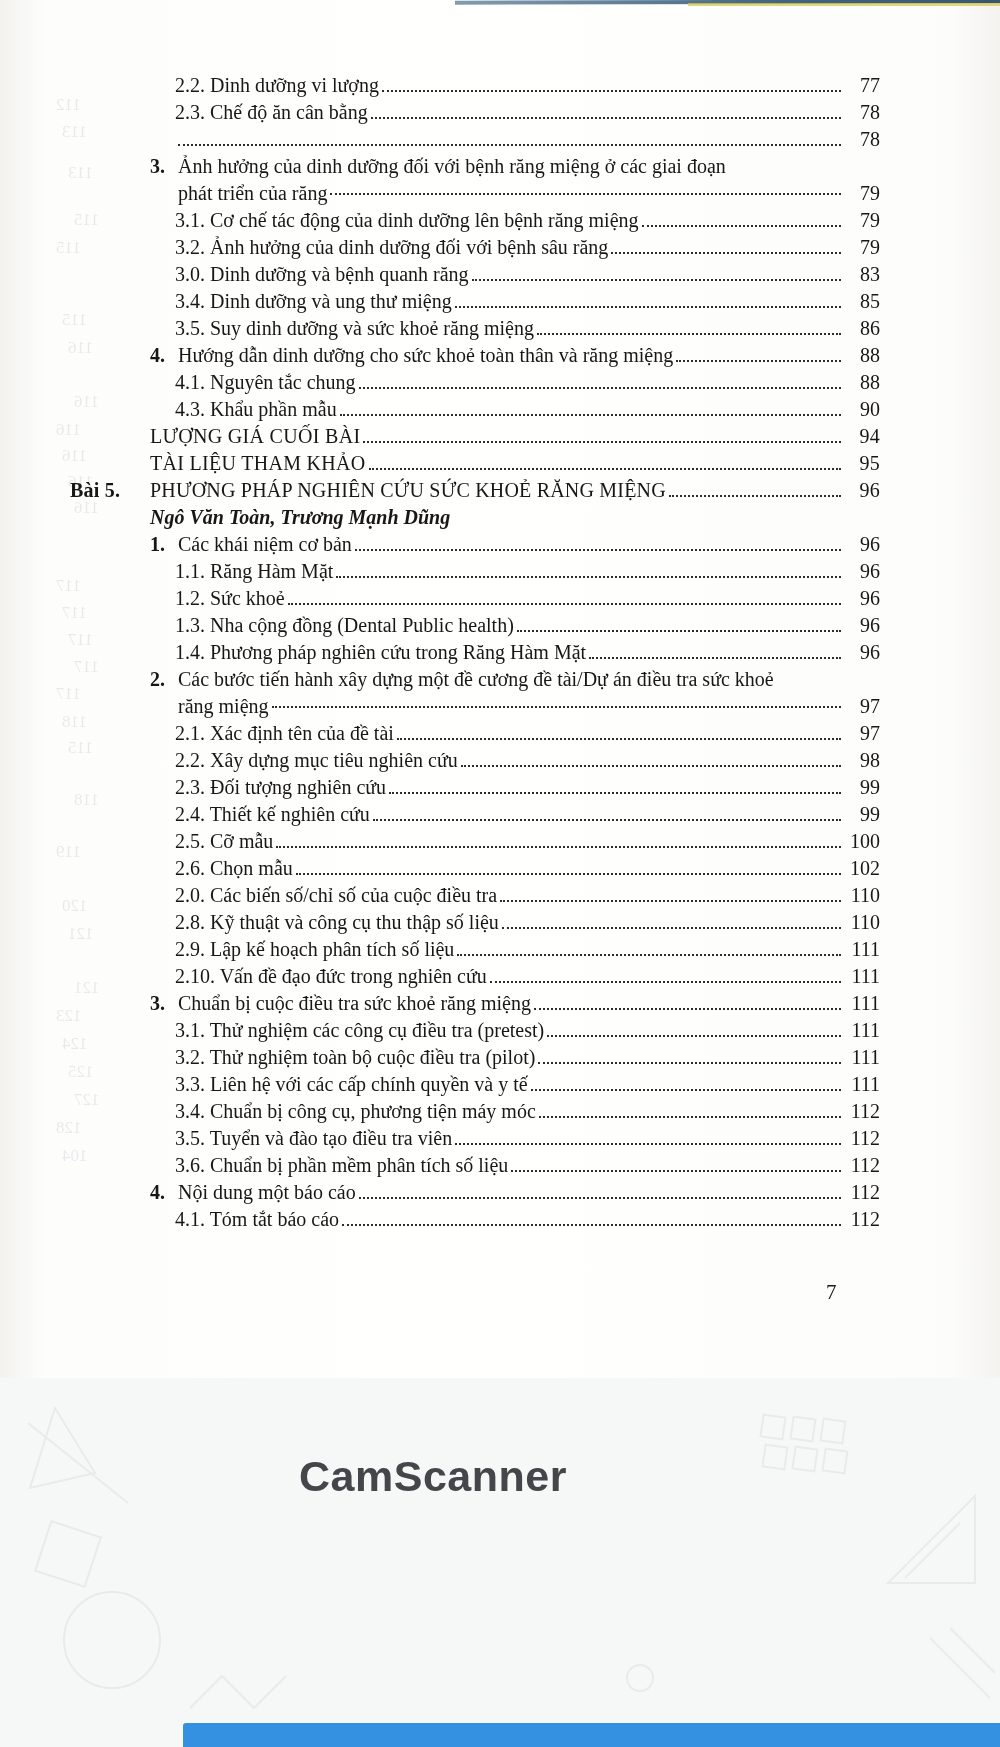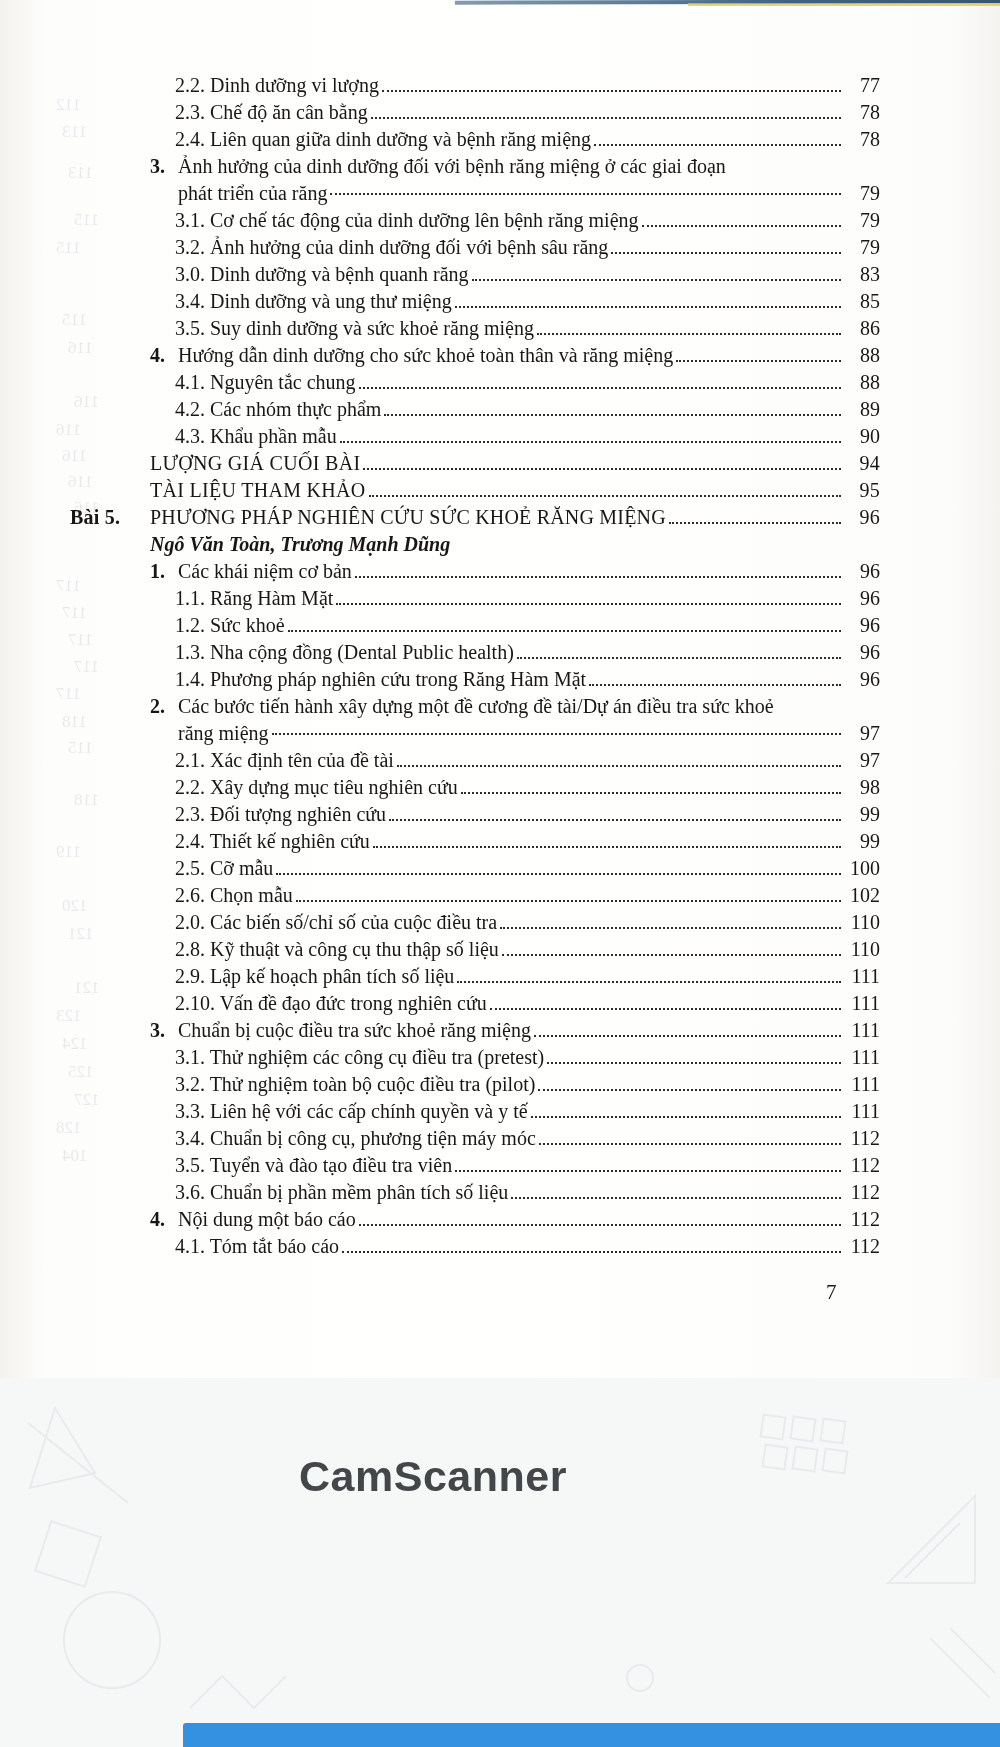--- a/index.html
+++ b/index.html
@@ -90,21 +90,20 @@
         <span class="txt">2.2. Dinh dưỡng vi lượng</span>
         <span class="leader"></span>
         <span class="pg">77</span>
       </div>
       <div class="row l2">
         <span class="txt">2.3. Chế độ ăn cân bằng</span>
         <span class="leader"></span>
         <span class="pg">78</span>
       </div>
       <div class="row l2">
-        <span class="txt">2.4. Liên quan giữa dinh dưỡng và bệnh răng miệng</span>
         <span class="leader"></span>
         <span class="pg">78</span>
       </div>
       <div class="row l1">
         <span class="num">3.</span>
         <span class="txt">Ảnh hưởng của dinh dưỡng đối với bệnh răng miệng ở các giai đoạn</span>
       </div>
       <div class="row cont">
         <span class="txt">phát triển của răng</span>
         <span class="leader"></span>
@@ -138,25 +137,20 @@
       <div class="row l1">
         <span class="num">4.</span>
         <span class="txt">Hướng dẫn dinh dưỡng cho sức khoẻ toàn thân và răng miệng</span>
         <span class="leader"></span>
         <span class="pg">88</span>
       </div>
       <div class="row l2">
         <span class="txt">4.1. Nguyên tắc chung</span>
         <span class="leader"></span>
         <span class="pg">88</span>
-      </div>
-      <div class="row l2">
-        <span class="txt">4.2. Các nhóm thực phẩm</span>
-        <span class="leader"></span>
-        <span class="pg">89</span>
       </div>
       <div class="row l2">
         <span class="txt">4.3. Khẩu phần mẫu</span>
         <span class="leader"></span>
         <span class="pg">90</span>
       </div>
       <div class="row hd">
         <span class="txt">LƯỢNG GIÁ CUỐI BÀI</span>
         <span class="leader"></span>
         <span class="pg">94</span>

